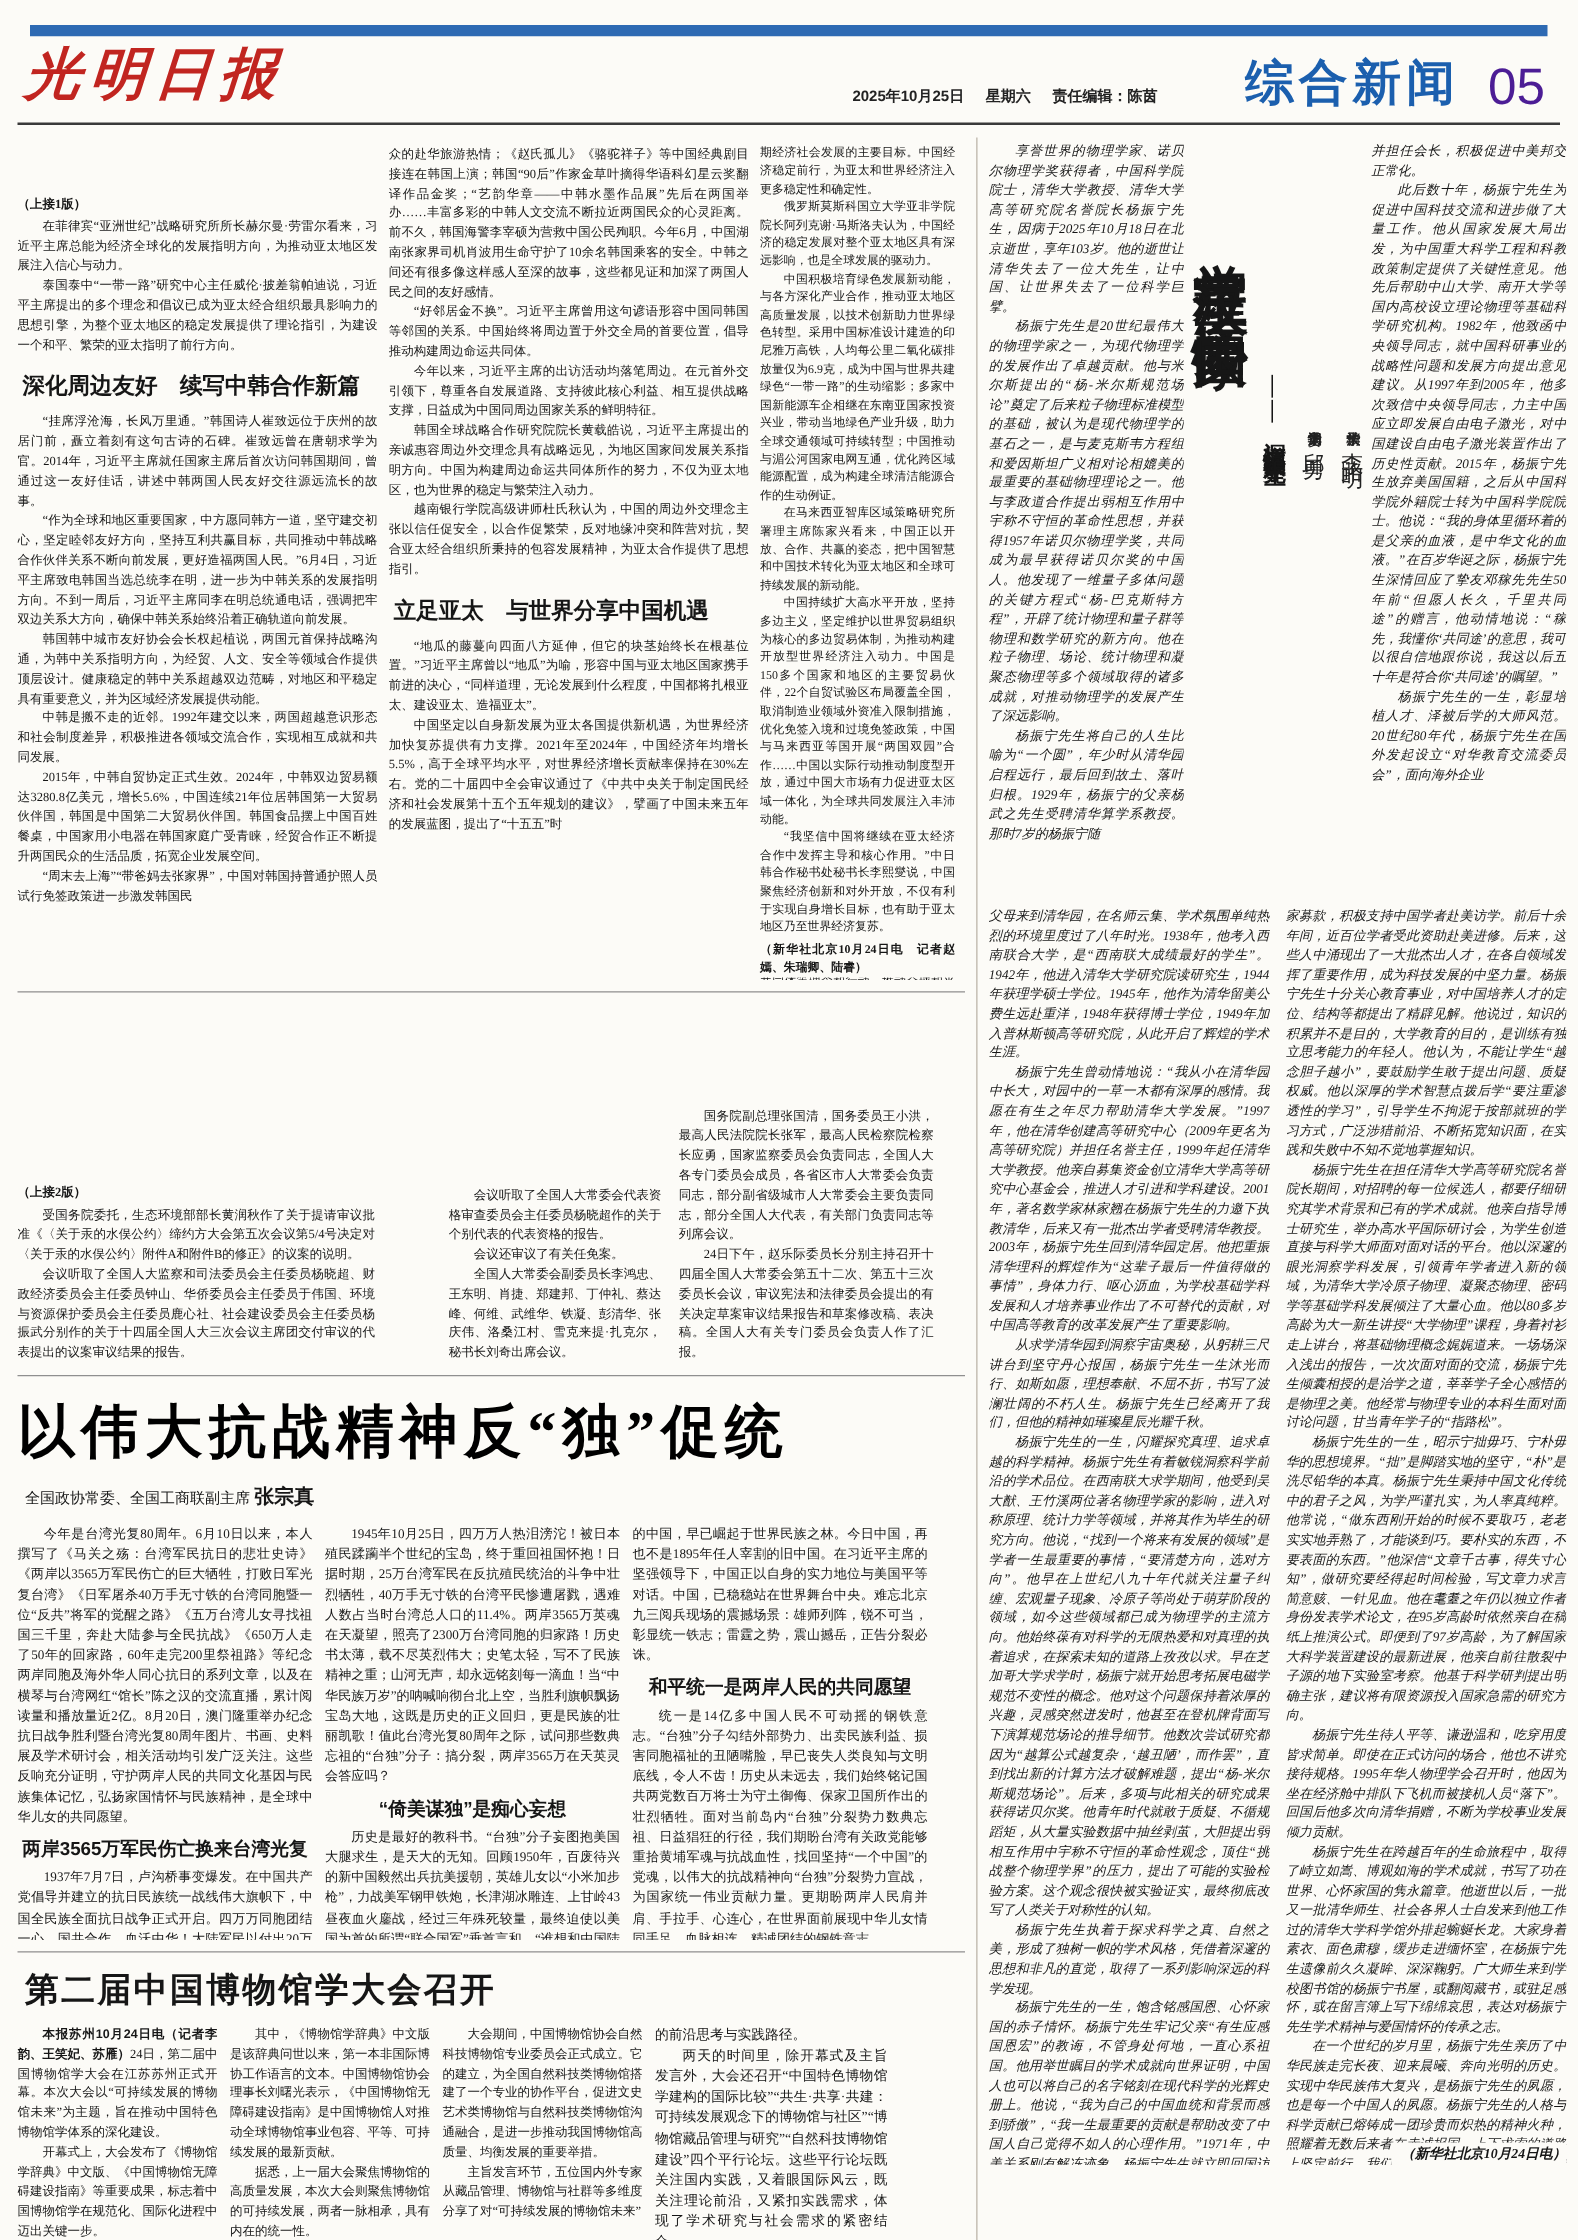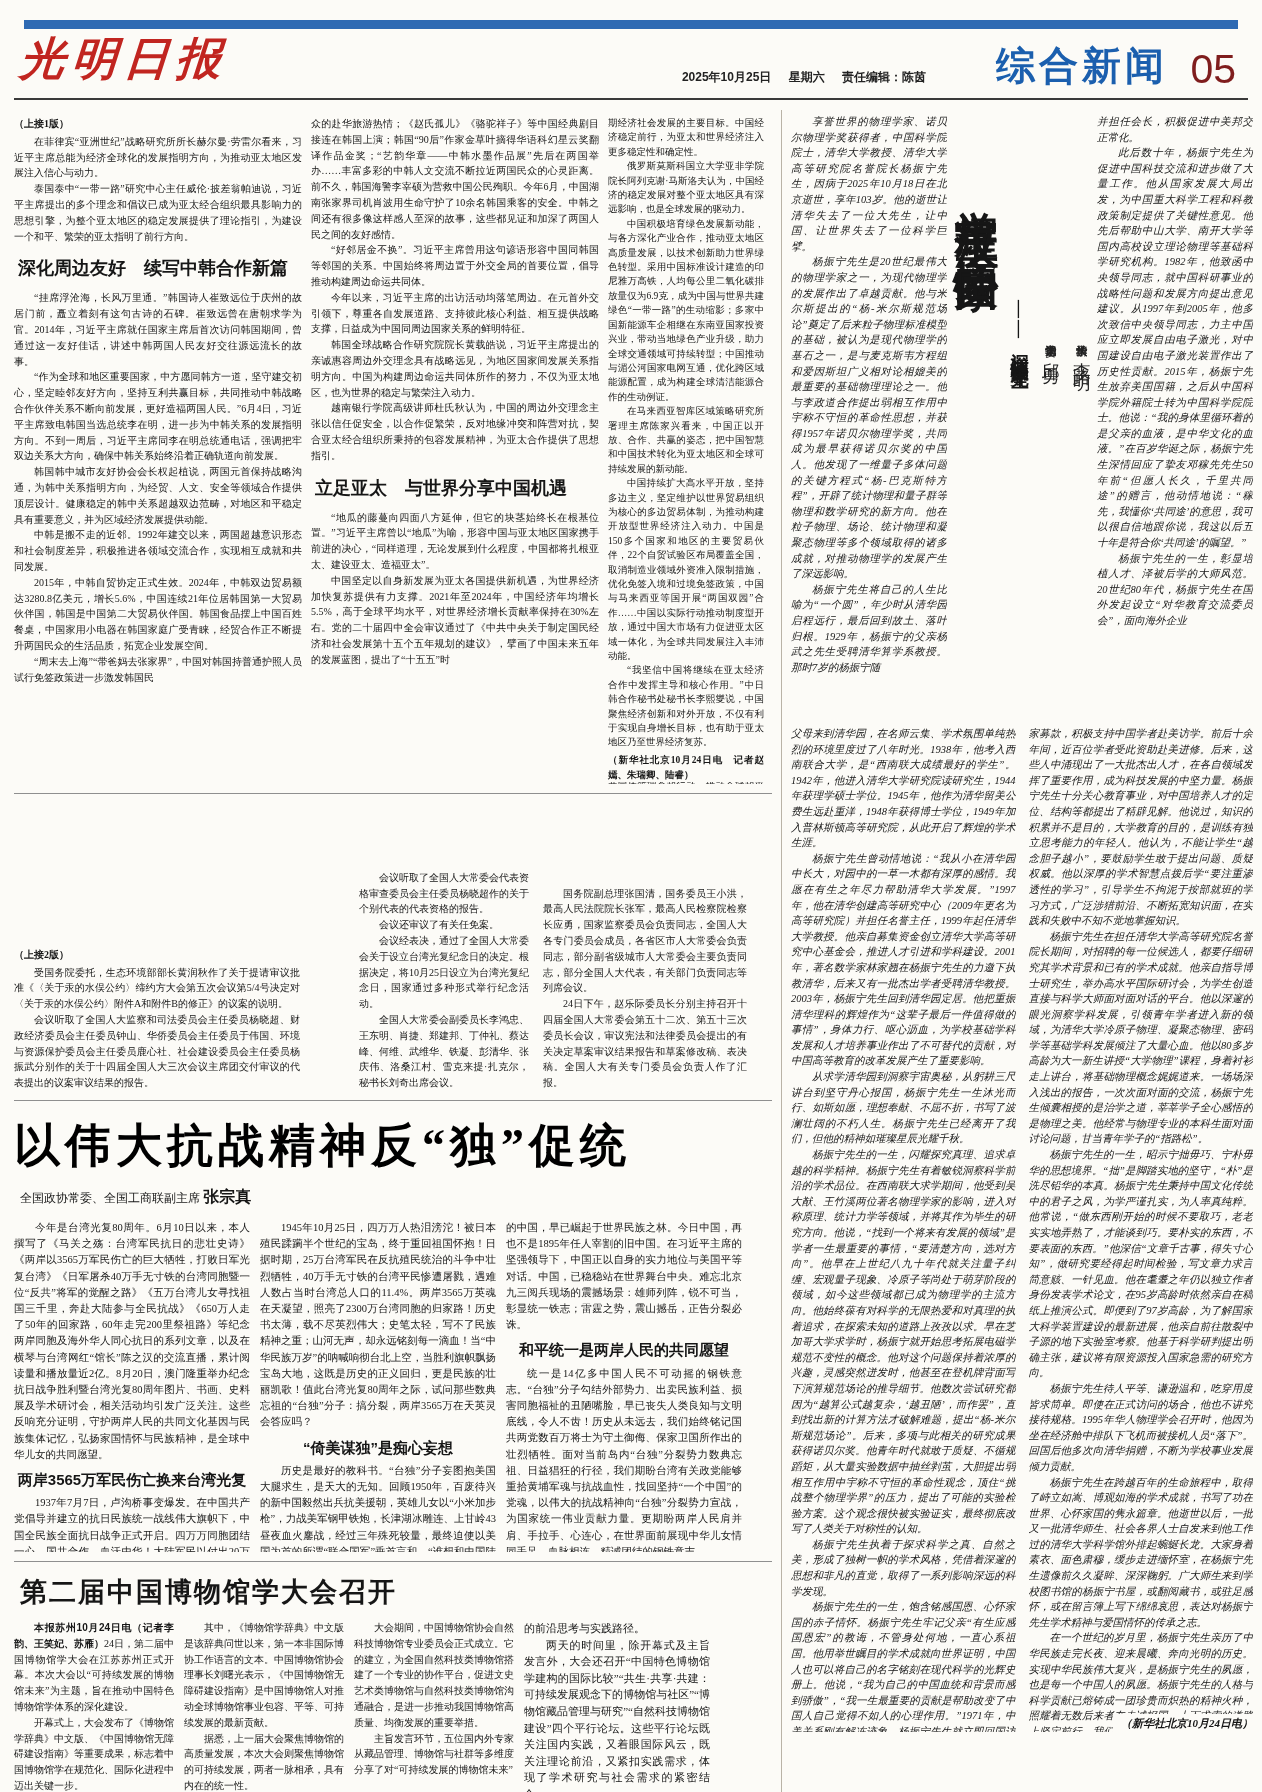--- a/index.html
+++ b/index.html
@@ -15,38 +15,38 @@
     position:absolute;left:6px;top:0;
     font-size:45px;font-weight:bold;font-style:italic;
     color:#c12520;letter-spacing:7px;transform:skewX(-4deg);
   }
   .dateline{position:absolute;right:322px;bottom:7px;font-size:12px;font-weight:bold;
     font-family:"Liberation Sans",sans-serif;color:#222;}
   .dateline span{margin-left:14px;}
   .section-title{position:absolute;right:80px;bottom:0;
     font-size:39px;font-weight:900;color:#1b5fae;letter-spacing:4px;
     font-family:"Liberation Sans",sans-serif;}
-  .page-num{position:absolute;right:12px;bottom:0;font-size:41px;color:#7f1d1d;
+  .page-num{position:absolute;right:12px;bottom:0;font-size:41px;color:#4c1d95;
     font-family:"Liberation Sans",sans-serif;}
   .headrule{border-top:2px solid #3a3a3a;margin:5px 14px 0;}
 
   
   .main{display:flex;margin:10px 14px 0;}
   .left-zone{width:758px;flex:none;}
   .right-zone{flex:1;margin-left:9px;border-left:1px solid #b9b3a7;padding-left:9px;}
 
   .divider{border-top:1px solid #8f8f8f;margin:9px 0;}
 
   p{margin:0;text-indent:2em;text-align:justify;}
   .flow{overflow:hidden;}
 
   
   .song{font-size:10px;line-height:15.8px;}
   .song-s{font-size:9.5px;line-height:14.4px;}
-  .cont-tag{font-weight:bold;text-indent:0;margin-bottom:2px;}
+  .cont-tag{font-weight:bold;text-indent:0;margin-bottom:2px;margin-top:40px;}
 
   
   .art-apec{height:668px;overflow:hidden;display:flex;gap:9px;padding-top:6px;}
   .apec-c1,.apec-c2{width:288px;flex:none;}
   .apec-c3{width:156px;flex:none;position:relative;height:100%;}
   .inner-head{font-size:18px;font-weight:bold;line-height:1.45;margin:11px 4px 9px;text-indent:0;
     font-family:"Liberation Sans",sans-serif;}
   .credit-abs{position:absolute;bottom:2px;left:0;right:0;font-weight:bold;text-indent:0;
     background:#fcfbf7;padding-top:2px;}
 
@@ -161,21 +161,20 @@
         <p class="cont-tag">（上接2版）</p>
         <div>
             <p>受国务院委托，生态环境部部长黄润秋作了关于提请审议批准《〈关于汞的水俣公约〉缔约方大会第五次会议第5/4号决定对〈关于汞的水俣公约〉附件A和附件B的修正》的议案的说明。</p>
             <p>会议听取了全国人大监察和司法委员会主任委员杨晓超、财政经济委员会主任委员钟山、华侨委员会主任委员于伟国、环境与资源保护委员会主任委员鹿心社、社会建设委员会主任委员杨振武分别作的关于十四届全国人大三次会议主席团交付审议的代表提出的议案审议结果的报告。</p>
           </div>
       </div>
       <div class="npc-c2 flow">
         <div>
             <p>会议听取了全国人大常委会代表资格审查委员会主任委员杨晓超作的关于个别代表的代表资格的报告。</p>
             <p>会议还审议了有关任免案。</p>
-            <p>会议经表决，通过了全国人大常委会关于设立台湾光复纪念日的决定。根据决定，将10月25日设立为台湾光复纪念日，国家通过多种形式举行纪念活动。</p>
             <p>全国人大常委会副委员长李鸿忠、王东明、肖捷、郑建邦、丁仲礼、蔡达峰、何维、武维华、铁凝、彭清华、张庆伟、洛桑江村、雪克来提·扎克尔，秘书长刘奇出席会议。</p>
           </div>
       </div>
       <div class="npc-c3 flow">
         <div>
             <p>国务院副总理张国清，国务委员王小洪，最高人民法院院长张军，最高人民检察院检察长应勇，国家监察委员会负责同志，全国人大各专门委员会成员，各省区市人大常委会负责同志，部分副省级城市人大常委会主要负责同志，部分全国人大代表，有关部门负责同志等列席会议。</p>
             <p>24日下午，赵乐际委员长分别主持召开十四届全国人大常委会第五十二次、第五十三次委员长会议，审议宪法和法律委员会提出的有关决定草案审议结果报告和草案修改稿、表决稿。全国人大有关专门委员会负责人作了汇报。</p>
           </div>
       </div>
     </div>

